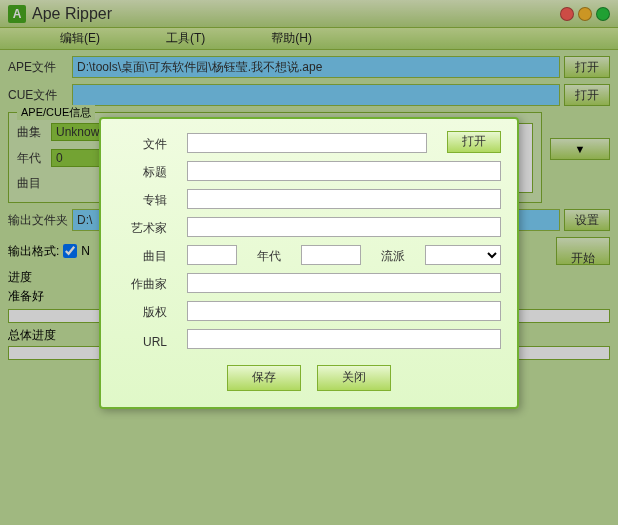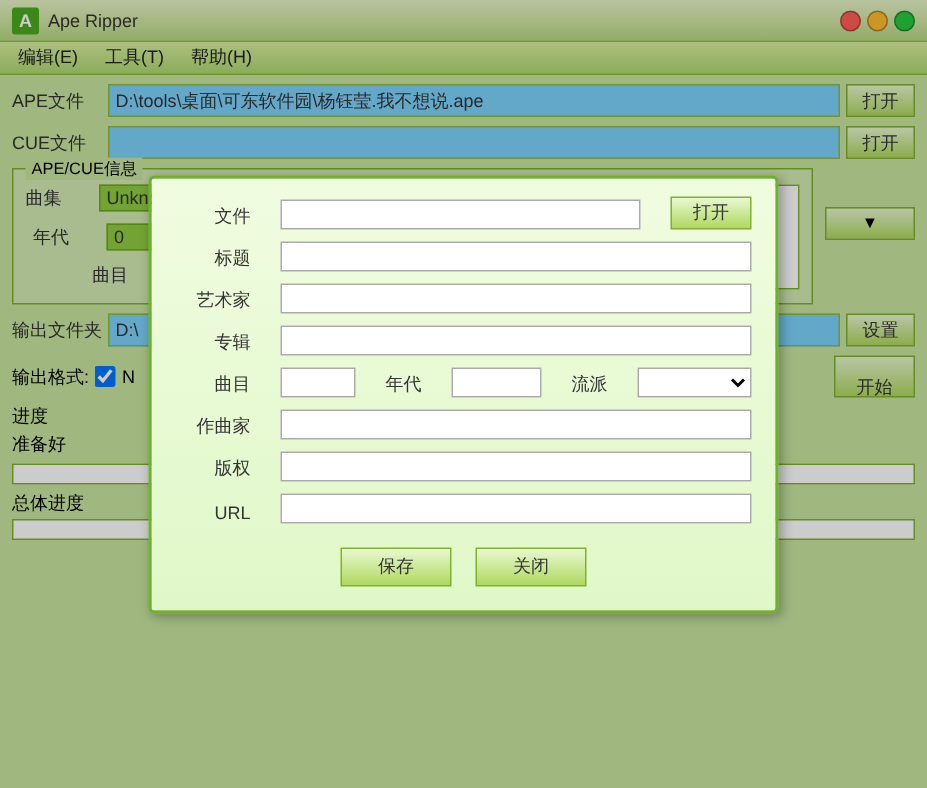--- a/index.html
+++ b/index.html
@@ -10,45 +10,45 @@
       background: linear-gradient(to bottom, #e8f5c8, #b8d880);
       height: 28px;
       display: flex;
       align-items: center;
       justify-content: space-between;
       padding: 0 8px;
       border-bottom: 1px solid #90b840;
     }
     .title-bar-left { display: flex; align-items: center; gap: 6px; }
     .title-bar-icon { width: 18px; height: 18px; background: #4aaa20; border-radius: 2px; display: flex; align-items: center; justify-content: center; color: white; font-size: 10px; font-weight: bold; }
-    .title-bar-title { font-size: 12px; color: #333; }
+    .title-bar-title { font-size: 16px; color: #333; }
     .title-bar-controls { display: flex; gap: 4px; }
     .win-btn { width: 14px; height: 14px; border-radius: 50%; border: 1px solid rgba(0,0,0,0.3); cursor: pointer; }
     .win-btn.close { background: #ff5f57; }
     .win-btn.min { background: #febc2e; }
     .win-btn.max { background: #28c840; }
 
     
     .menu-bar {
       background: linear-gradient(to bottom, #d8f0a0, #b0d870);
       height: 22px;
       display: flex;
       align-items: center;
       padding: 0 4px;
       border-bottom: 1px solid #90b840;
       gap: 2px;
     }
-    .menu-item { padding: 2px 8px; cursor: pointer; color: #222; }
+    .menu-item { padding: 2px 8px; cursor: pointer; color: #222; margin-left: 48px; }
 
     
     .file-row { display: flex; align-items: center; margin-bottom: 6px; gap: 4px; }
     .file-label { width: 60px; color: #333; white-space: nowrap; }
     .file-input { flex: 1; height: 22px; border: 1px solid #90b840; background: #7dd3fc; padding: 2px 4px; color: #333; }
     .btn-open { height: 22px; padding: 0 10px; background: linear-gradient(to bottom, #e8f8d0, #b0d860); border: 1px solid #80b030; cursor: pointer; color: #333; }
-    .info-row { display: flex; align-items: center; margin-bottom: 4px; gap: 19px; justify-content: center; }
+    .info-row { display: flex; align-items: center; margin-bottom: 4px; gap: 4px; }
     .info-label { width: 30px; color: #333; }
     .info-value { background: #90cc40; border: 1px solid #70a820; padding: 1px 4px; min-width: 60px; color: #333; }
     .format-row { display: flex; align-items: center; gap: 4px; margin-bottom: 4px; }
     .checkbox { width: 14px; height: 14px; }
 
     
     .progress-section { margin-top: 4px; }
     .progress-bar-bg { height: 14px; background: white; border: 1px solid #80b030; margin-bottom: 4px; }
     .progress-bar-fill { height: 100%; background: #60c040; width: 0%; }
 
@@ -213,26 +213,26 @@
         <input class="modal-input" type="text" style="">
         <button class="modal-btn-open">打开</button>
       </div>
 
       <div class="modal-row">
         <span class="modal-label">标题</span>
         <input class="modal-input" type="text" style="">
       </div>
 
       <div class="modal-row">
+        <span class="modal-label">专辑</span>
+        <input class="modal-input" type="text" style="">
+      </div>
+
+      <div class="modal-row">
         <span class="modal-label">艺术家</span>
-        <input class="modal-input" type="text" style="">
-      </div>
-
-      <div class="modal-row">
-        <span class="modal-label">专辑</span>
         <input class="modal-input" type="text" style="">
       </div>
 
       <div class="modal-row">
         <span class="modal-label">曲目</span>
         <input class="modal-inline-input" type="text" style="width: 50px;">
         <span class="modal-inline-label">年代</span>
         <input class="modal-inline-input" type="text" style="width: 60px;">
         <span class="modal-inline-label">流派</span>
         <select class="modal-select">

